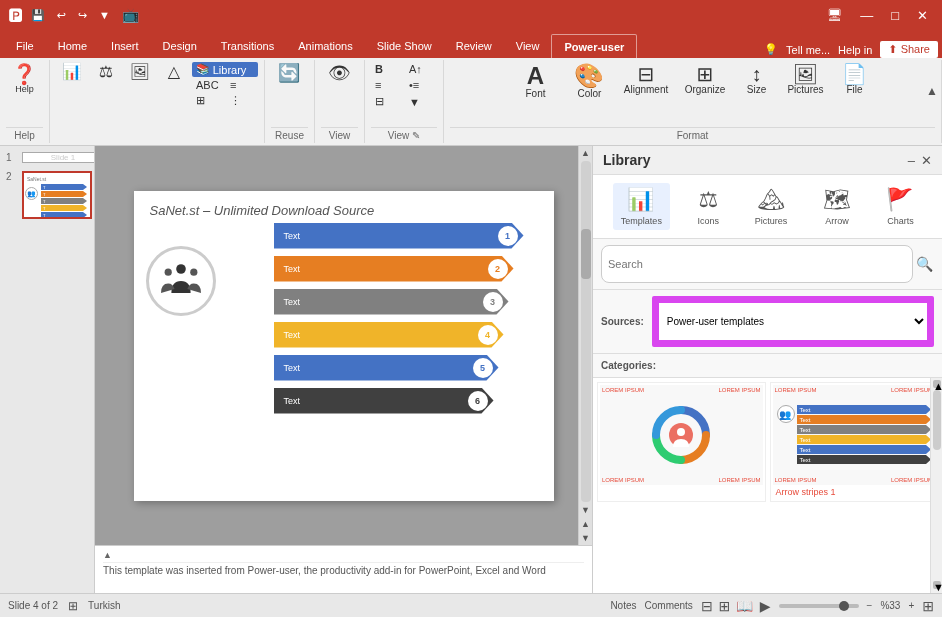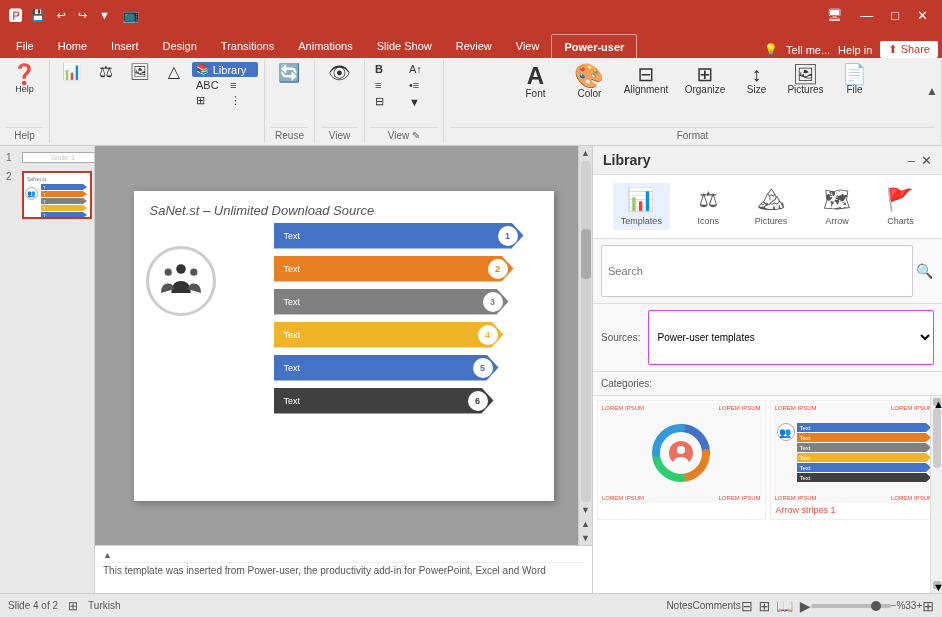--- a/index.html
+++ b/index.html
@@ -258,27 +258,27 @@
     .library-search-btn { font-size: 14px; color: #555; cursor: pointer; margin-left: 4px; }
 
     .library-sources {
       display: flex;
       gap: 8px;
       padding: 6px 8px;
       border-bottom: 1px solid #ddd;
       background: #f8f8f8;
       align-items: center;
     }
-    .lib-label { font-size: 10px; color: #555; white-space: nowrap; }
+    .lib-label { font-size: 10px; color: #555; white-space: nowrap; font-weight: bold; }
     .lib-select {
       flex: 1;
       font-size: 10px;
-      border: 1px solid #d946ef;
+      border: 7px solid #d946ef;
       background: white;
-      padding: 20px 4px;
+      padding: 12px 4px;
       border-radius: 2px;
     }
 
     .library-content {
       flex: 1;
       overflow-y: auto;
       background: white;
       padding: 4px;
       position: relative;
     }
@@ -313,21 +313,21 @@
       background: #e8e8e8;
       border-top: 1px solid #ccc;
       height: 24px;
       display: flex;
       align-items: center;
       padding: 0 8px;
       font-size: 10px;
       color: #555;
       gap: 10px;
     }
-    .status-right { margin-left: auto; display: flex; align-items: center; }
+    .status-right { margin-left: auto; display: flex; align-items: center; gap: 8px; }
     .zoom-slider { width: 80px; height: 4px; background: #bbb; border-radius: 2px; position: relative; cursor: pointer; }
     .zoom-thumb { position: absolute; width: 10px; height: 10px; background: #555; border-radius: 50%; top: -3px; left: 75%; }
 
     
     .mini-slide-1 { background: white; width: 100%; height: 100%; display: flex; align-items: center; justify-content: center; }
 
     
     .people-svg { width: 50px; height: 40px; }
   </style>
 </head>
@@ -650,21 +650,21 @@
         <span class="icon" style="font-size:22px;">🗺</span>
         <span>Arrow</span>
       </div>
       <div class="lib-icon-btn">
         <span class="icon" style="font-size:22px;">🚩</span>
         <span>Charts</span>
       </div>
     </div>
 
     <div class="library-search">
-      <input type="text" style="flex: 1 1 0%; border: 1px solid rgb(204, 204, 204); padding: 19px 6px; font-size: 11px; border-radius: 2px; outline: none;" placeholder="Search">
+      <input type="text" style="flex: 1 1 0%; border: 1px solid rgb(204, 204, 204); padding: 12px 6px; font-size: 11px; border-radius: 8px; outline: none;" placeholder="Search">
       <span class="library-search-btn">🔍</span>
     </div>
 
     <div class="library-sources">
       <span class="lib-label">Sources:</span>
       <select class="lib-select">
         <option>Power-user templates</option>
       </select>
     </div>
     <div class="library-sources">

